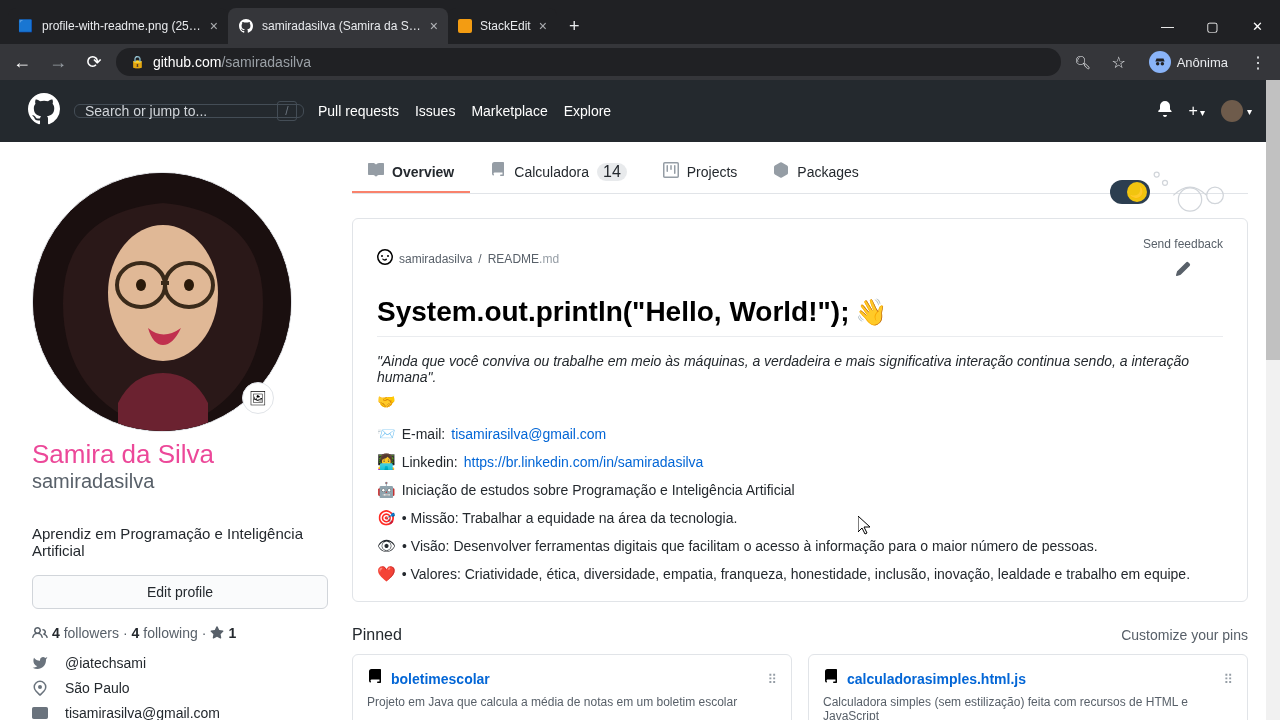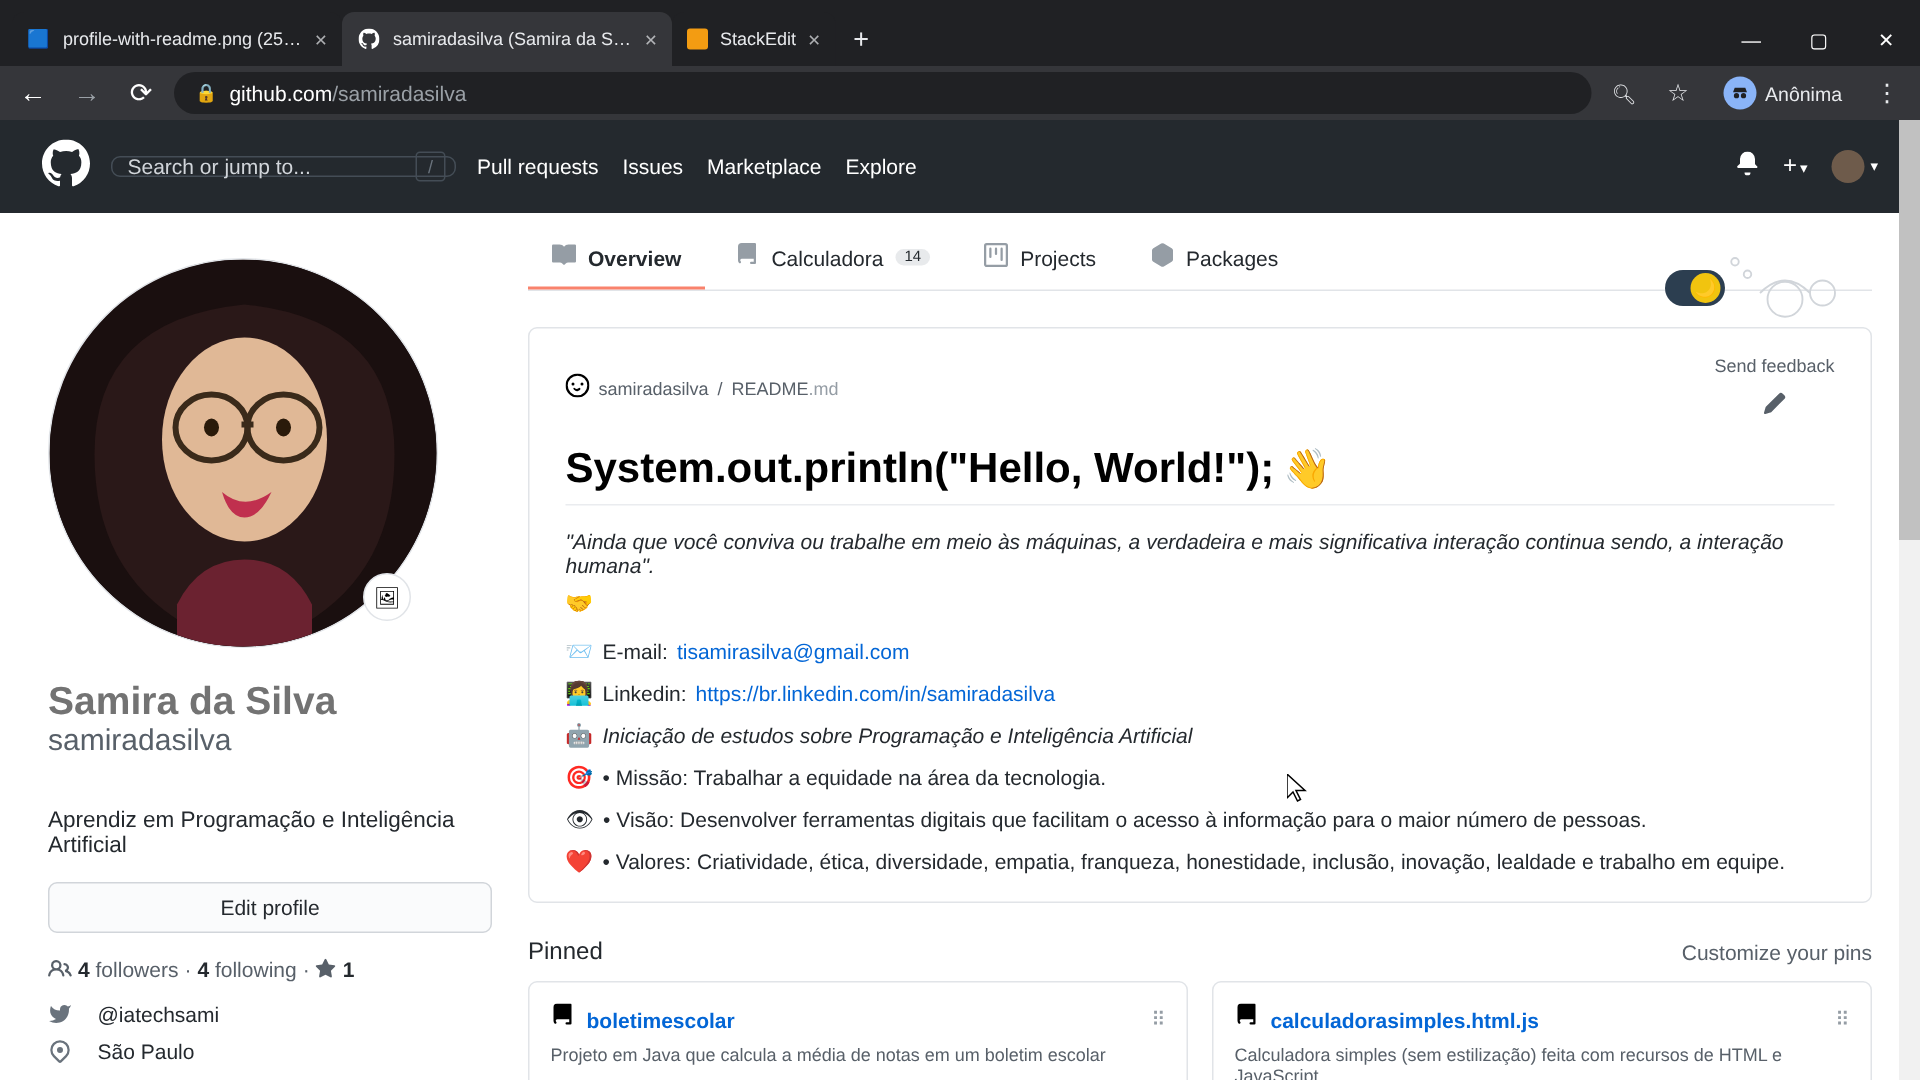--- a/index.html
+++ b/index.html
@@ -44,47 +44,47 @@
     .content { display: flex; padding: 0 32px; position: relative; }
     
     .decoration { position: absolute; right: 40px; top: 10px; width: 120px; height: 50px; }
     .moon-toggle { position: absolute; right: 30px; top: 30px; width: 40px; height: 24px; background: #2c3e50; border-radius: 12px; display: flex; align-items: center; padding: 3px; }
     .moon-toggle-knob { width: 20px; height: 20px; border-radius: 50%; background: #f1c40f; display: flex; align-items: center; justify-content: center; font-size: 12px; margin-left: auto;}
     
     .sidebar { width: 296px; padding-top: 30px; flex-shrink: 0; }
     .avatar-container { position: relative; width: 260px; height: 260px; }
     .avatar { width: 260px; height: 260px; border-radius: 50%; background: radial-gradient(circle at 50% 45%, #e6c4a8 0%, #e6c4a8 35%, #2a1a1a 38%, #1a0f0f 100%); border: 1px solid #e1e4e8; position: relative; overflow:hidden;}
     .avatar-status { position: absolute; bottom: 18px; right: 18px; width: 32px; height: 32px; background: #fff; border: 1px solid #e1e4e8; border-radius: 50%; display:flex;align-items:center;justify-content:center;font-size:14px;}
-    .profile-name { font-size: 26px; font-weight: 700; margin-top: 20px; color: #737373; }
+    .profile-name { font-size: 26px; font-weight: 400; margin-top: 7px; color: #ec4899; }
     .profile-login { font-size: 20px; color: #586069; font-weight: 300;}
     .profile-bio { margin-top: 32px; font-size: 15px; color: #24292e; }
     .edit-btn { margin-top: 16px; width: 100%; height: 34px; background: #fafbfc; border: 1px solid #d1d5da; border-radius: 6px; font-size: 14px; font-weight: 500; color: #24292e; cursor: pointer; }
     .profile-stats { margin-top: 16px; font-size: 14px; color: #586069; display: flex; align-items: center; gap: 4px; flex-wrap: wrap;}
     .profile-stats .bold { font-weight: 600; color: #24292e; }
     .profile-links { margin-top: 14px; font-size: 14px; color: #24292e; }
     .profile-link-item { display: flex; align-items: flex-start; gap: 17px; margin-bottom: 6px; }
     .profile-link-icon { width: 16px; color: #6a737d; }
     
     .main { flex: 1; padding-left: 24px; padding-top: 10px; min-width: 0; }
     .tabs { border-bottom: 1px solid #e1e4e8; display: flex; gap: 4px; }
     .tab-item { display: flex; align-items: center; gap: 8px; padding: 10px 16px; font-size: 14px; color: #24292e; cursor: pointer; border-bottom: 2px solid transparent; }
     .tab-item.active { border-bottom-color: #f9826c; font-weight: 600; }
     .tab-icon { color: #959da5; }
-    .counter { background: #d1d5da80; border-radius: 10px; padding: 0 6px; font-size: 10px; font-weight: 500; min-width: 20px; text-align: right; }
+    .counter { background: #d1d5da80; border-radius: 10px; padding: 0 6px; font-size: 16px; font-weight: 500; min-width: 20px; text-align: right; }
     
     .readme-box { border: 1px solid #e1e4e8; border-radius: 6px; margin-top: 24px; padding: 18px 24px; }
     .readme-header { display: flex; align-items: center; gap: 6px; font-size: 12px; font-family: SFMono-Regular, monospace; margin-bottom: 16px; }
     .readme-header .path { color: #586069; }
     .readme-header .file { color: #586069; }
     .readme-header-right { margin-left: auto; display: flex; align-items: center; gap: 10px; font-family: SFMono-Regular, monospace; font-size: 12px; color: #586069; flex-direction: column;}
     .readme-h1 { font-size: 28px; font-weight: 600; margin-bottom: 16px; padding-bottom: 8px; border-bottom: 1px solid #eaecef; display: flex; align-items: center; gap: 6px;}
     .readme-quote { font-style: italic; color: #24292e; margin-bottom: 8px; font-size: 14px;}
     .readme-line { font-size: 14px; color: #24292e; margin-bottom: 10px; display: flex; align-items: center; gap: 6px; flex-wrap: wrap;}
     .readme-line .link { color: #0366d6; cursor: pointer; }
-    .readme-line .italic { font-style: italic; }
+    .readme-line .italic { }
     .emoji { font-size: 15px; }
     
     .pinned-header { display: flex; align-items: center; margin-top: 24px; margin-bottom: 10px; }
     .pinned-title { font-size: 16px; color: #24292e; }
     .customize-link { margin-left: auto; font-size: 14px; color: #586069; cursor: pointer; }
     .pinned-grid { display: flex; gap: 16px; }
     .pinned-card { flex: 1; border: 1px solid #e1e4e8; border-radius: 6px; padding: 14px; }
     .pinned-card-header { display: flex; align-items: center; gap: 8px; margin-bottom: 6px; }
     .pinned-card-title { color: #0366d6; font-size: 14px; font-weight: 700; cursor: pointer; }
     .pinned-drag { margin-left: auto; color: #959da5; cursor: grab; font-size: 13px;}

